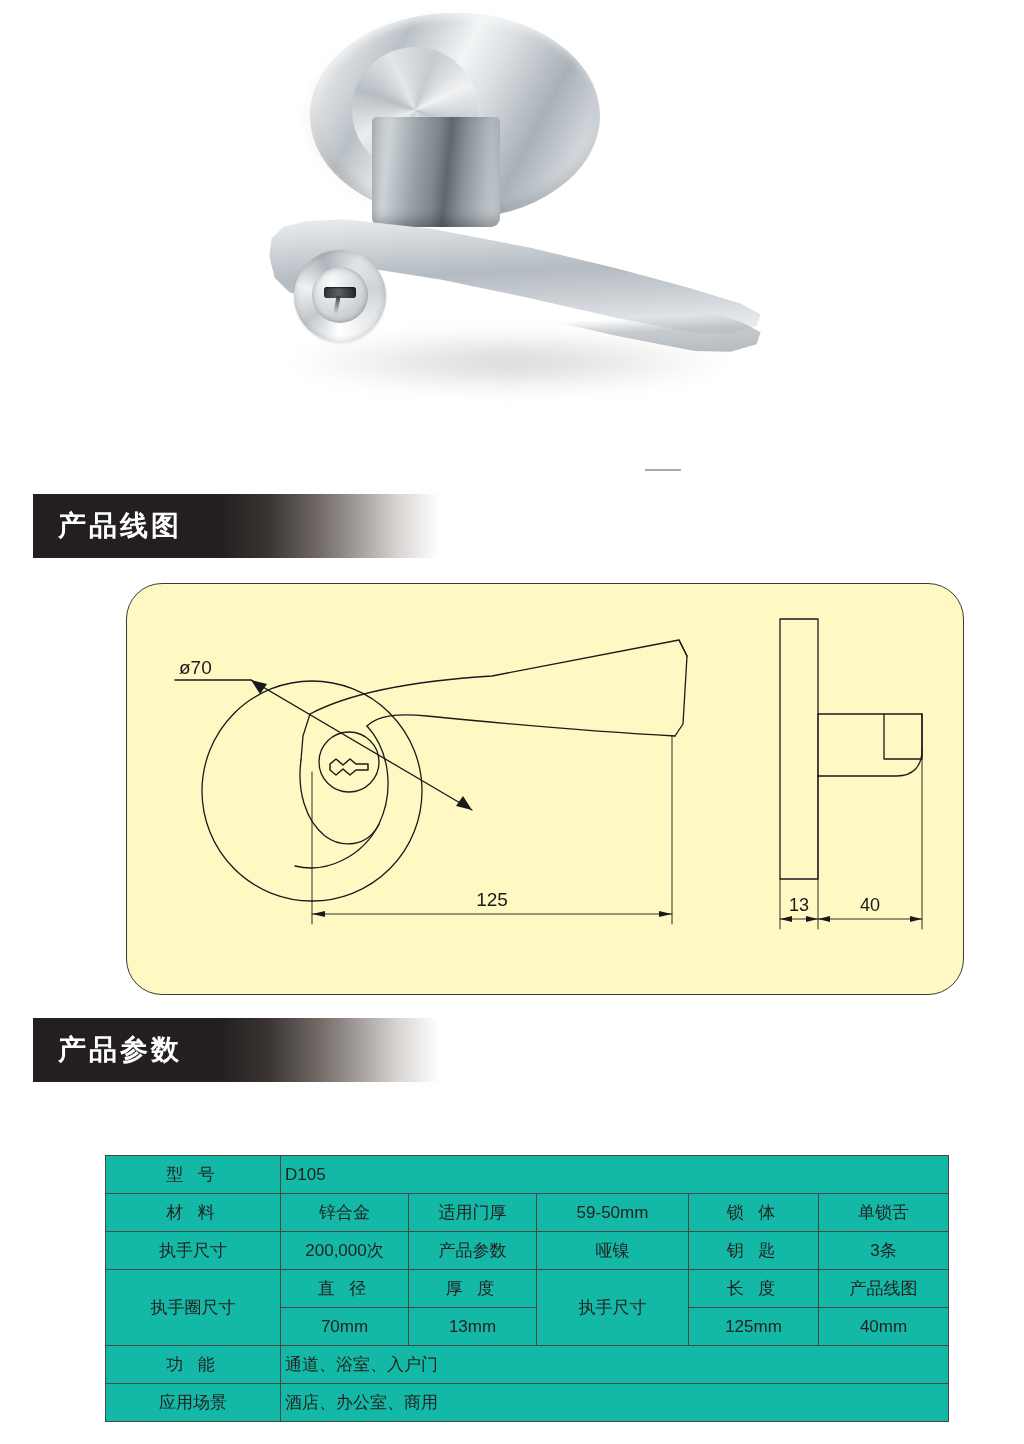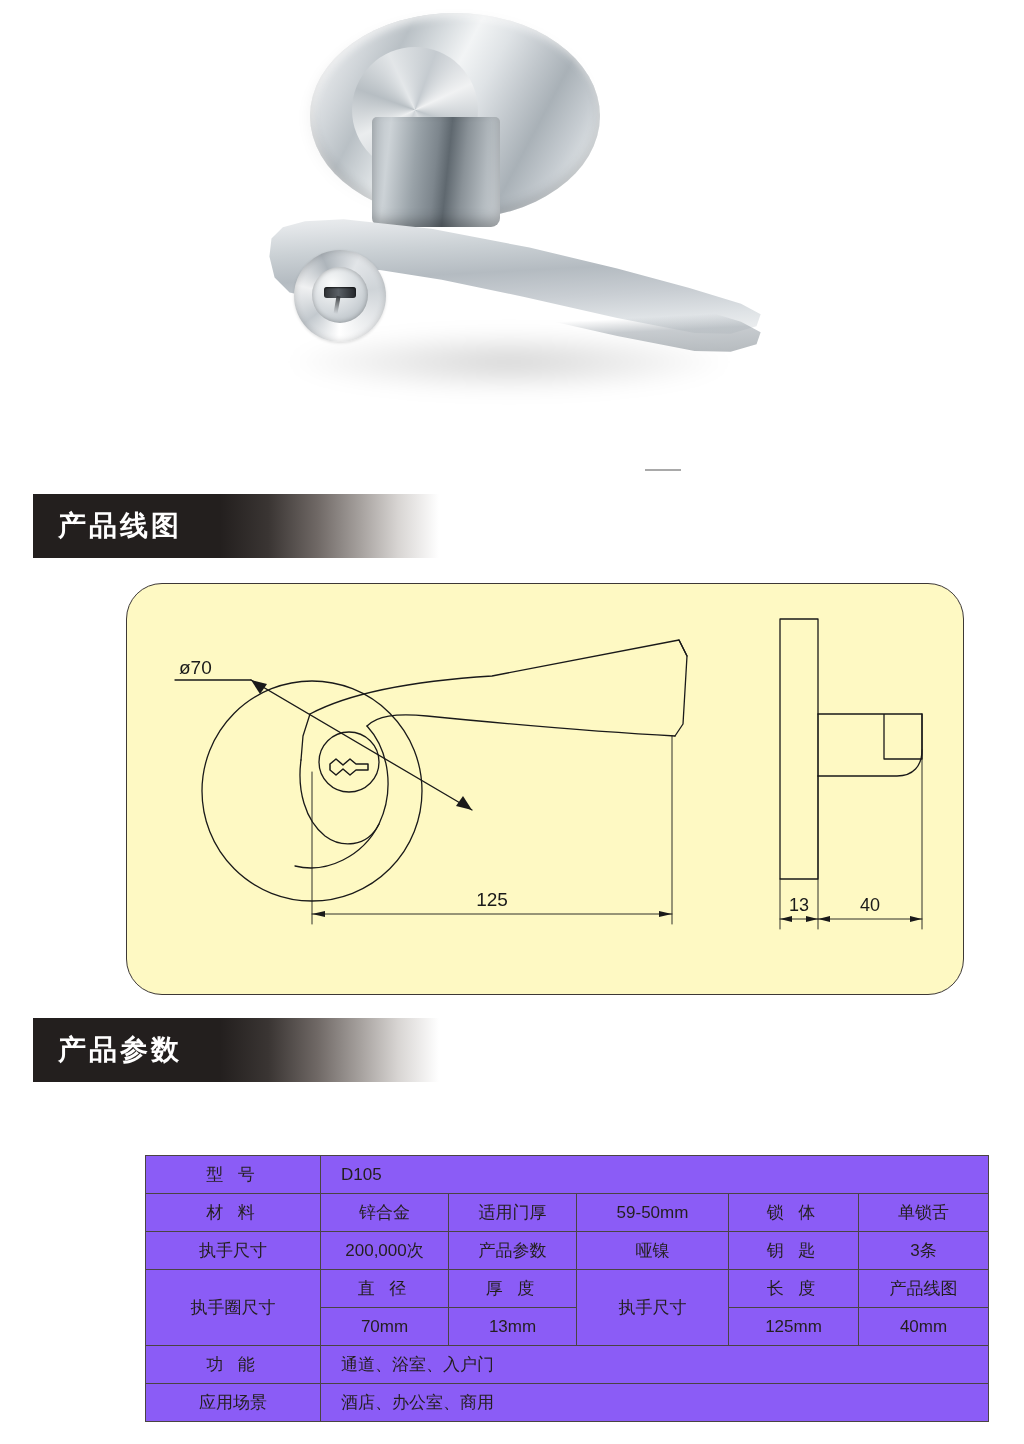--- a/index.html
+++ b/index.html
@@ -196,38 +196,37 @@
     left: 0; top: 0;
   }
 
   
   .param-table {
     position: absolute;
     left: 105px; top: 1155px;
     width: 843px;
     border-collapse: collapse;
     table-layout: fixed;
-    background: #8b5cf6;
-    margin-left: 40px;
+    background: #14b8a6;
   }
   .param-table td {
     border: 1.5px solid #4a4442;
     height: 37px;
     text-align: center;
     vertical-align: middle;
     font-size: 17px;
     color: #231f1e;
     padding: 0 4px;
     white-space: nowrap;
   }
   td.lbl { letter-spacing: 5px; }
   td.lbl-tight { letter-spacing: 0px; }
   td.val-left {
     text-align: left;
-    padding-left: 20px;
+    padding-left: 4px;
     letter-spacing: 0;
   }
 </style>
 </head>
 <body>
 
 <div class="hero">
   <div class="hero-stage">
     <div class="rosette-shadow"></div>
     <div class="rosette"></div>

